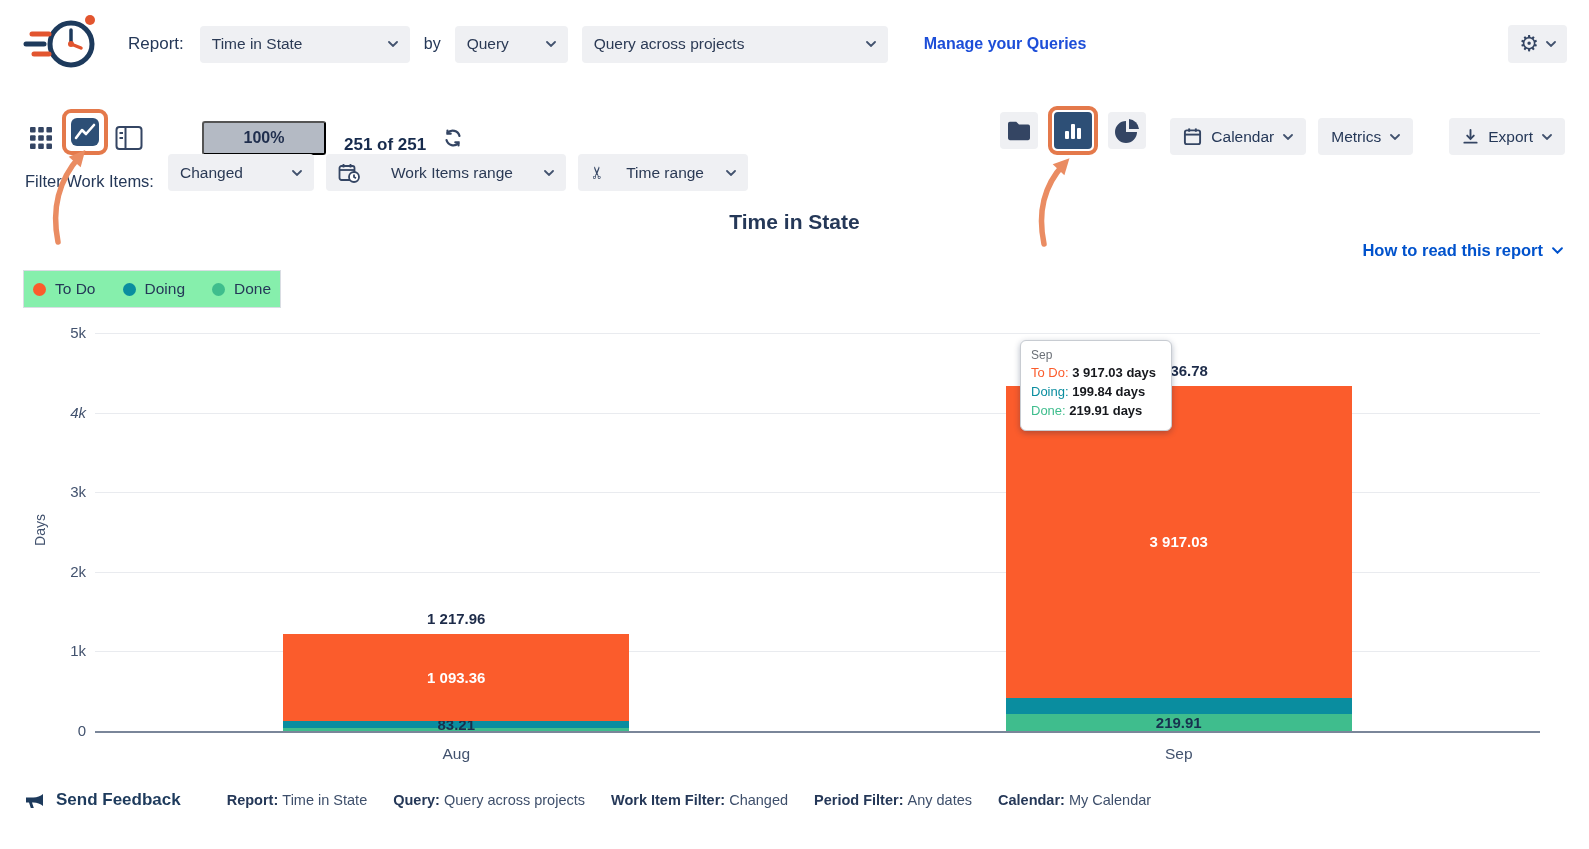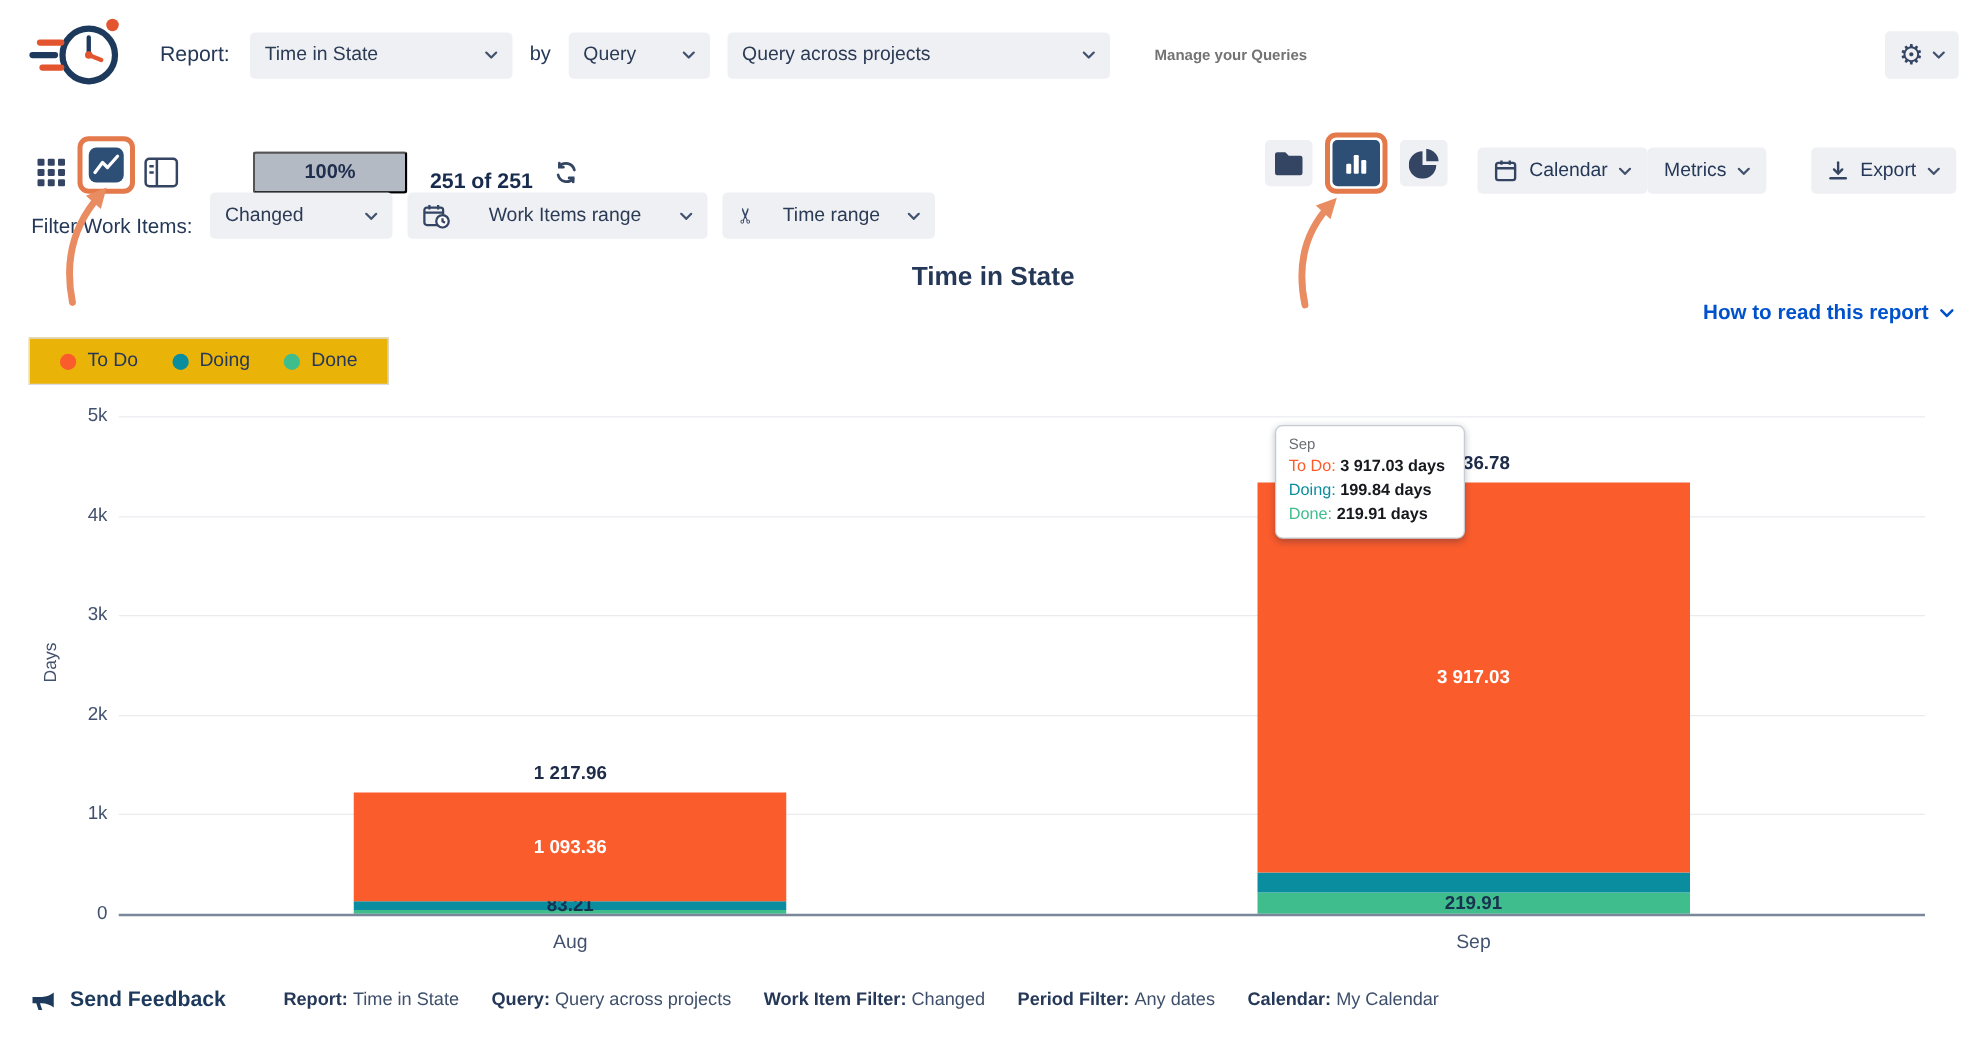--- a/index.html
+++ b/index.html
@@ -9,54 +9,54 @@
   
   .header{position:absolute;left:0;top:0;width:100%;height:88px;display:flex;align-items:center;padding:0 22px}
   .logo{margin-right:24px;flex-shrink:0}
   .hdr-label{font-size:17px;color:#253858}
   .dd{display:inline-flex;align-items:center;justify-content:space-between;background:#EFF0F3;border-radius:4px;height:37px;padding:0 12px;font-size:15.5px;color:#2B3A55;cursor:pointer;gap:10px;flex-shrink:0}
   .dd .icn{display:flex;align-items:center}
   .dd-report{width:210px;margin-left:16px}
   .dd-group{width:113px;margin:0 0 0 14px}
   .dd-query{width:306px;margin-left:14px}
   .by{margin-left:14px;font-size:16px}
-  .link{color:#737373;font-size:12px;cursor:pointer;text-decoration:none}
+  .link{color:#1d4ed8;font-size:16px;cursor:pointer;text-decoration:none}
   .manage{margin-left:36px;font-weight:bold}
   .gear-btn{margin-left:auto;background:#EFF0F3;border-radius:4px;height:38px;padding:0 11px;display:flex;align-items:center;gap:7px;cursor:pointer}
   .gear-glyph{font-size:22px;color:#344563;line-height:1}
 
   
   .toolbar{position:absolute;left:0;top:97px;width:100%;height:58px;display:flex;align-items:flex-end;padding:0 24px}
   .tbtn{width:34px;height:34px;display:flex;align-items:center;justify-content:center;background:transparent;border:none;cursor:pointer}
   .hl{border:4px solid #E4794B;border-radius:9px;padding:2px;display:inline-flex;margin:0 4px;background:#fff}
   .zoom-btn{margin-left:56px;width:124px;height:34px;background:#B4BAC4;border-radius:3px;display:flex;align-items:center;justify-content:center;font-weight:bold;font-size:16px;color:#1F2E4D;cursor:pointer}
   .count{margin-left:18px;font-weight:bold;font-size:17px;color:#172B4D}
   .refresh{margin-left:10px}
   .vbtn{width:38px;height:37px;border-radius:4px;background:#EFF0F3;display:flex;align-items:center;justify-content:center;cursor:pointer;border:none}
   .vbtn.sel{background:#2D4F76}
   .right-group{margin-left:auto;display:flex;align-items:center;gap:6px}
   .gbtn{background:#EFF0F3;border-radius:4px;height:37px;padding:0 13px;display:flex;align-items:center;gap:9px;font-size:15.5px;color:#253858;cursor:pointer;border:none}
   .cal-btn{margin-left:24px}
-  .metrics-btn{}
+  .metrics-btn{margin-left:12px}
   .export-btn{margin-left:36px}
 
   
   .filters{position:absolute;left:0;top:154px;width:100%;display:flex;align-items:flex-end;padding:0 25px;gap:12px}
   .filters .flabel{font-size:16.5px;color:#253858;margin-right:2px}
   .dd-changed{width:146px}
   .dd-wir{width:240px}
   .dd-tr{width:170px}
   .scissors{display:inline-block;transform:rotate(-90deg);font-size:17px;color:#344563;line-height:1}
 
   
   .chart-title{position:absolute;top:210px;left:0;width:100%;text-align:center;font-size:21px;font-weight:bold;color:#253858}
   .howto{position:absolute;top:241px;right:26px;color:#0052CC;font-size:16.5px;font-weight:bold;display:flex;align-items:center;gap:9px;cursor:pointer}
 
   
-  .legend{position:absolute;left:23px;top:270px;display:inline-flex;gap:27px;align-items:center;border:1px solid #D9DDE3;padding:9px 24px;background:#eab308}
+  .legend{position:absolute;left:23px;top:270px;display:inline-flex;gap:27px;align-items:center;border:1px solid #D9DDE3;padding:9px 9px;background:#86efac}
   .legend-item{display:flex;align-items:center;gap:9px;font-size:15.5px;color:#253858;cursor:pointer}
   .legend-dot{width:13px;height:13px;border-radius:50%;flex-shrink:0}
 
   
   .yticks{position:absolute;left:42px;top:333px;width:44px;height:398px;font-size:15px;color:#42526E}
   .ytick{position:absolute;right:0}
   .days-label{position:absolute;left:24px;top:522px;font-size:14px;color:#42526E;transform:rotate(-90deg)}
   .plot{position:absolute;left:95px;top:333px;width:1445px;height:398px}
   .gridline{position:absolute;left:0;right:0;height:1px;background:#E9EBEF}
   .gridline.baseline{background:#7A8699;height:2px;z-index:3}
@@ -272,21 +272,21 @@
     </div>
     <div class="legend-item">
       <span class="legend-dot" style="background: rgb(63, 189, 141);"></span>
       <span>Done</span>
     </div>
   </div>
 
 <div class="days-label">Days</div>
 <div class="yticks">
     <div class="ytick" style="top: -9px;">5k</div>
-    <div class="ytick" style="top: 70.6px;">4k</div>
+    <div class="ytick" style="top: 70.6px; font-style: italic;">4k</div>
     <div class="ytick" style="top: 150.2px;">3k</div>
     <div class="ytick" style="top: 229.8px;">2k</div>
     <div class="ytick" style="top: 309.4px;">1k</div>
     <div class="ytick" style="top: 389px;">0</div>
   </div>
 <div class="plot">
   <div class="tooltip" style="z-index: 6;">
     <div class="tt-title">Sep</div>
     <div>
         <div class="tt-row"><span style="color: rgb(251, 92, 44);">To Do: </span><span class="tt-val">3 917.03 days</span></div>

